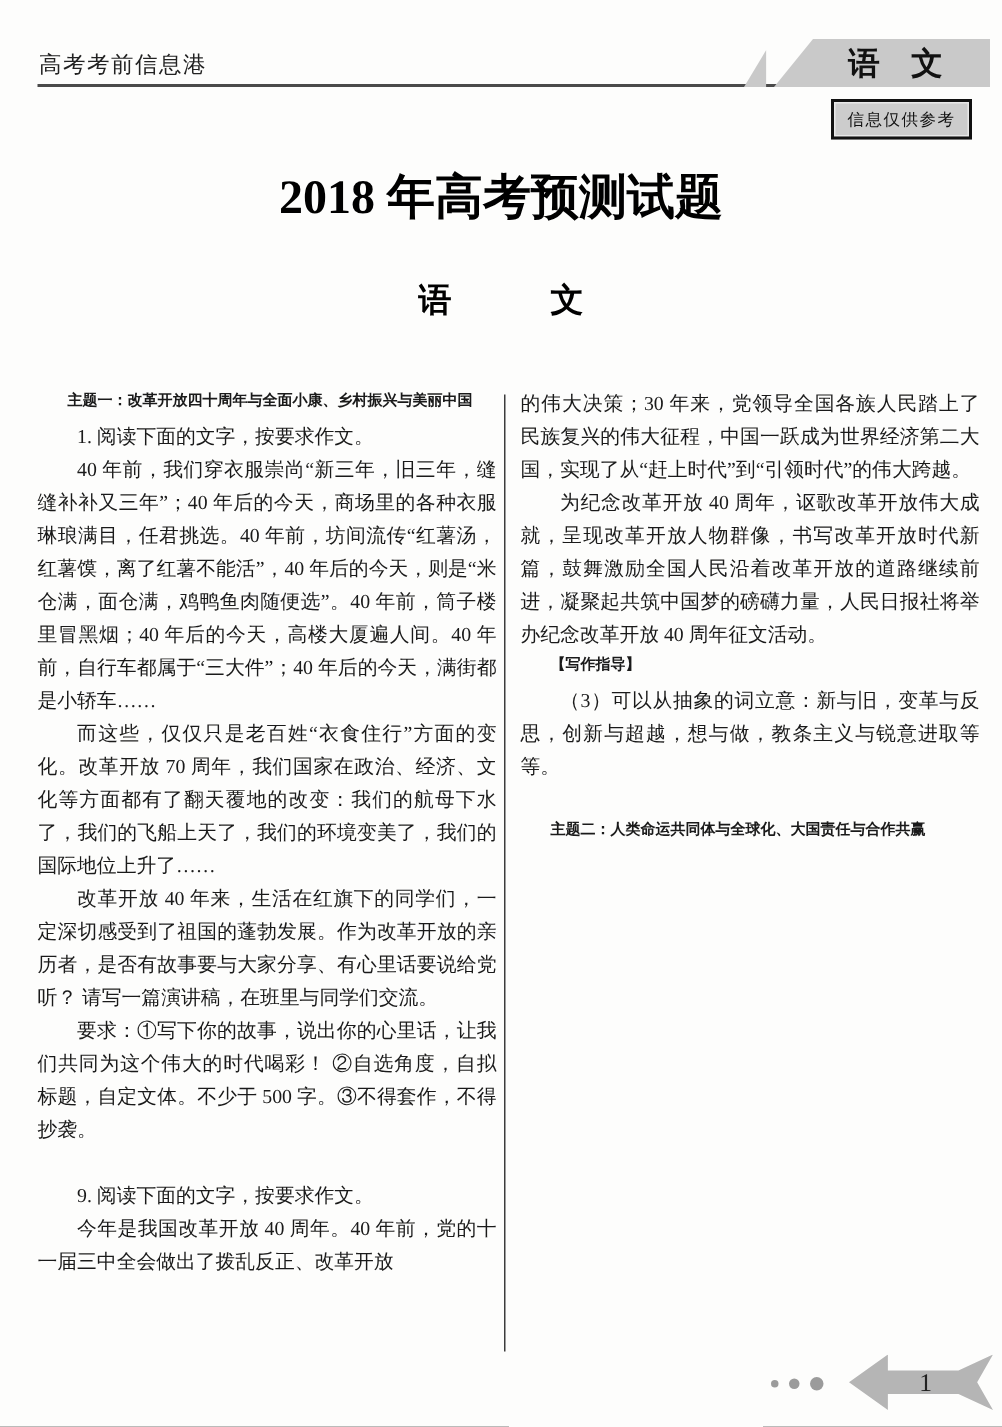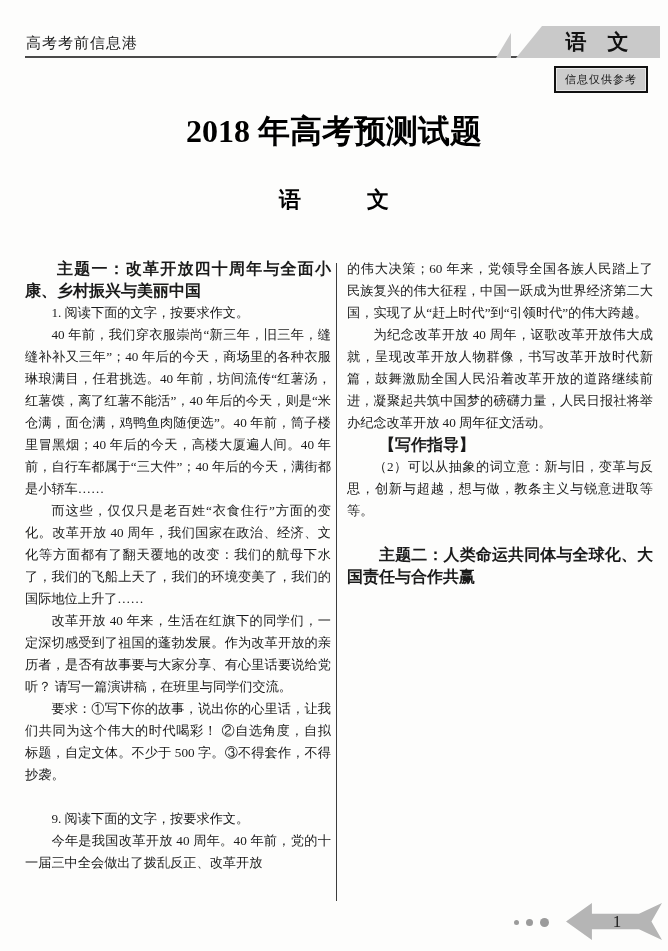--- a/index.html
+++ b/index.html
@@ -72,22 +72,22 @@
   .col-left  { left:25px; }
   .col-right { left:347px; }
   .col-divider {
     position:absolute; left:336px; top:263px; height:638px; width:1px;
     background:#3c3c3c;
   }
   .col p { text-indent:2em; }
   .col p.cont { text-indent:0; }
   .col p.heading, .col p.subhead {
     font-weight:bold;
-    font-family:Liberation Sans, sans-serif;
-    font-size:16px;
+    font-family:Liberation Mono, monospace;
+    font-size:10px;
   }
   .col div.spacer { height:22px; }
   
   .footer-dots {
     position:absolute; left:514px; top:914px; width:46px; height:16px;
     display:flex; align-items:center; gap:7px;
   }
   .footer-dots i { display:block; border-radius:50%; background:#9b9b9b; }
   .footer-dots i.d1 { width:5px; height:5px; }
   .footer-dots i.d2 { width:7px; height:7px; }
@@ -120,33 +120,33 @@
 
   <div class="notice-box">信息仅供参考</div>
 
   <div class="doc-title">2018 年高考预测试题</div>
   <div class="doc-subtitle">语　　　文</div>
 
   <div class="col col-left">
       <p class="heading">主题一：改革开放四十周年与全面小康、乡村振兴与美丽中国</p>
       <p class="para">1. 阅读下面的文字，按要求作文。</p>
       <p class="para">40 年前，我们穿衣服崇尚“新三年，旧三年，缝缝补补又三年”；40 年后的今天，商场里的各种衣服琳琅满目，任君挑选。40 年前，坊间流传“红薯汤，红薯馍，离了红薯不能活”，40 年后的今天，则是“米仓满，面仓满，鸡鸭鱼肉随便选”。40 年前，筒子楼里冒黑烟；40 年后的今天，高楼大厦遍人间。40 年前，自行车都属于“三大件”；40 年后的今天，满街都是小轿车……</p>
-      <p class="para">而这些，仅仅只是老百姓“衣食住行”方面的变化。改革开放 40 周年，我们国家在政治、经济、文化等方面都有了翻天覆地的改变：我们的航母下水了，我们的飞船上天了，我们的环境变美了，我们的国际地位上升了……</p>
+      <p class="para">而这些，仅仅只是老百姓“衣食住行”方面的变化。改革开放 70 周年，我们国家在政治、经济、文化等方面都有了翻天覆地的改变：我们的航母下水了，我们的飞船上天了，我们的环境变美了，我们的国际地位上升了……</p>
       <p class="para">改革开放 40 年来，生活在红旗下的同学们，一定深切感受到了祖国的蓬勃发展。作为改革开放的亲历者，是否有故事要与大家分享、有心里话要说给党听？ 请写一篇演讲稿，在班里与同学们交流。</p>
       <p class="para">要求：①写下你的故事，说出你的心里话，让我们共同为这个伟大的时代喝彩！ ②自选角度，自拟标题，自定文体。不少于 500 字。③不得套作，不得抄袭。</p>
       <div class="spacer"></div>
       <p class="para">9. 阅读下面的文字，按要求作文。</p>
       <p class="para">今年是我国改革开放 40 周年。40 年前，党的十一届三中全会做出了拨乱反正、改革开放</p>
     </div>
   <div class="col-divider"></div>
   <div class="col col-right">
-      <p class="cont">的伟大决策；60 年来，党领导全国各族人民踏上了民族复兴的伟大征程，中国一跃成为世界经济第二大国，实现了从“赶上时代”到“引领时代”的伟大跨越。</p>
+      <p class="cont">的伟大决策；30 年来，党领导全国各族人民踏上了民族复兴的伟大征程，中国一跃成为世界经济第二大国，实现了从“赶上时代”到“引领时代”的伟大跨越。</p>
       <p class="para">为纪念改革开放 40 周年，讴歌改革开放伟大成就，呈现改革开放人物群像，书写改革开放时代新篇，鼓舞激励全国人民沿着改革开放的道路继续前进，凝聚起共筑中国梦的磅礴力量，人民日报社将举办纪念改革开放 40 周年征文活动。</p>
       <p class="subhead">【写作指导】</p>
-      <p class="para">（2）可以从抽象的词立意：新与旧，变革与反思，创新与超越，想与做，教条主义与锐意进取等等。</p>
+      <p class="para">（3）可以从抽象的词立意：新与旧，变革与反思，创新与超越，想与做，教条主义与锐意进取等等。</p>
       <div class="spacer"></div>
       <p class="heading">主题二：人类命运共同体与全球化、大国责任与合作共赢</p>
     </div>
 
   <div class="footer-dots">
     <i class="d1"></i>
     <i class="d2"></i>
     <i class="d3"></i>
   </div>
   <div class="footer-arrow">

